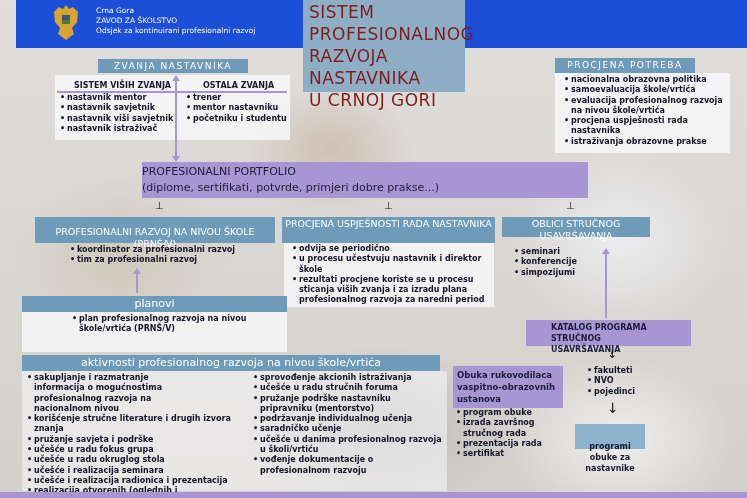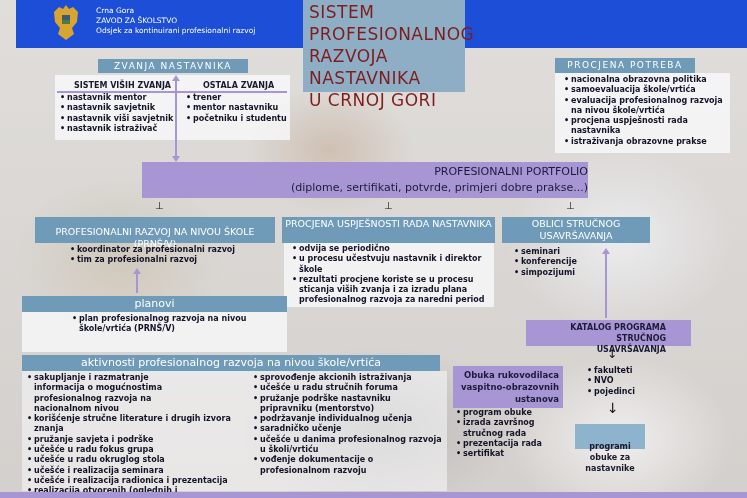--- a/index.html
+++ b/index.html
@@ -10,21 +10,21 @@
  radial-gradient(ellipse 150px 120px at 120px 260px,#b8a98f 0,transparent 70%),
  radial-gradient(ellipse 200px 120px at 380px 430px,#8f8c88 0,transparent 70%),
  radial-gradient(ellipse 160px 120px at 620px 440px,#f0eeea 0,transparent 70%),
  linear-gradient(180deg,#d3cfc8,#bdb6ae)}
 .veil{position:absolute;inset:0;background:rgba(240,240,242,.45)}
 .header{position:absolute;left:16px;top:0;width:747px;height:48px;background:#1d4ed8}
 .crest{position:absolute;left:35px;top:2px;width:30px;height:40px}
 .org{position:absolute;left:80px;top:6px;font-size:7.5px;color:#fff;line-height:10px}
 .titlebox{position:absolute;left:303px;top:0;width:162px;height:92px;background:#8eaec5;padding:1px 6px;color:#7f1d1d;font-size:17px;line-height:22px;letter-spacing:.5px}
 .box-blue{position:absolute;background:#6f9ab8;color:#fff;text-align:center}
-.box-purple{position:absolute;background:#a896d4;color:#1c1c3a;text-align:right}
+.box-purple{position:absolute;background:#a896d4;color:#1c1c3a;text-align:left}
 .panel{position:absolute;background:rgba(250,250,252,.78)}
 ul{list-style:none}
 li{position:relative;padding-left:7px;font-size:8px;line-height:10.3px;color:#141428;font-weight:bold}
 li::before{content:"•";position:absolute;left:0}
 .hline{position:absolute;height:2px;background:#a896d4}
 .vline{position:absolute;width:2px;background:#a896d4}
 .arr{position:absolute;width:0;height:0;border-left:4px solid transparent;border-right:4px solid transparent}
 .bar{position:absolute;left:0;bottom:0;width:747px;height:6px;background:#a896d4}
 </style>
 </head>
@@ -101,21 +101,21 @@
 <div class="vline" style="left:136px;top:273px;height:20px"></div>
 
 <div class="box-blue" style="left:282px;top:217px;width:213px;height:26px;font-size:9.5px;line-height:12px;padding-top:1px"><span>PROCJENA USPJEŠNOSTI RADA NASTAVNIKA</span></div>
 <div class="panel" style="left:284px;top:243px;width:210px;height:64px"></div>
 <ul style="position:absolute;left:292px;top:244px;width:205px">
   <li>odvija se periodično</li>
   <li>u procesu učestvuju nastavnik i direktor škole</li>
   <li>rezultati procjene koriste se u procesu sticanja viših zvanja i za izradu plana profesionalnog razvoja za naredni period</li>
 </ul>
 
-<div class="box-blue" style="left:502px;top:217px;width:148px;height:26px;font-size:9.5px;line-height:12px;padding-top:1px"><span>OBLICI STRUČNOG USAVRŠAVANJA</span></div>
+<div class="box-blue" style="left:502px;top:217px;width:148px;height:20px;font-size:9.5px;line-height:12px;padding-top:1px"><span>OBLICI STRUČNOG USAVRŠAVANJA</span></div>
 <ul style="position:absolute;left:514px;top:247px">
   <li>seminari</li>
   <li>konferencije</li>
   <li>simpozijumi</li>
 </ul>
 <div class="arr" style="left:602px;top:248px;border-bottom:6px solid #a896d4"></div>
 <div class="vline" style="left:605px;top:253px;height:65px"></div>
 
 <div class="box-blue" style="left:22px;top:296px;width:265px;height:16px;font-size:11px;line-height:16px"><span>planovi</span></div>
 <div class="panel" style="left:22px;top:312px;width:265px;height:40px"></div>

